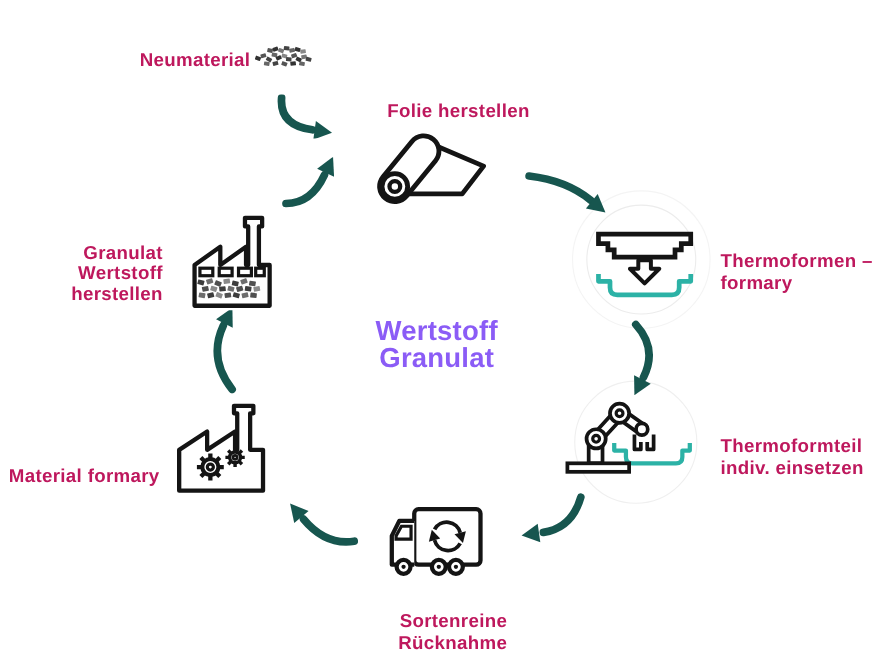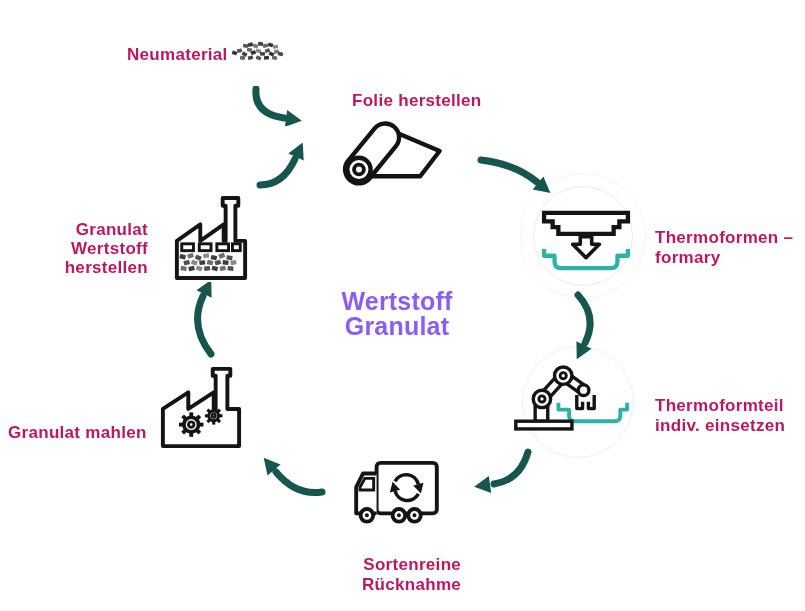--- a/index.html
+++ b/index.html
@@ -55,21 +55,21 @@
     <div>Thermoformen –</div>
     <div>formary</div>
   </div>
 
   <div class="label" style="left:362px;top:555px;text-align:right;">
     <div>Sortenreine</div>
     <div>Rücknahme</div>
   </div>
 
   <div class="label" style="left:8px;top:423px;">
-    <div>Granulat mahlen</div>
+    <div>Material formary</div>
   </div>
 
   <div class="label" style="left:46px;top:220px;width:102px;text-align:right;line-height:19px;">
     <div>Granulat</div>
     <div>Wertstoff</div>
     <div>herstellen</div>
   </div>
 
   <svg class="icon" style="left:229px;top:38px;" width="56" height="26" viewBox="0 0 56 26">
     <g>

